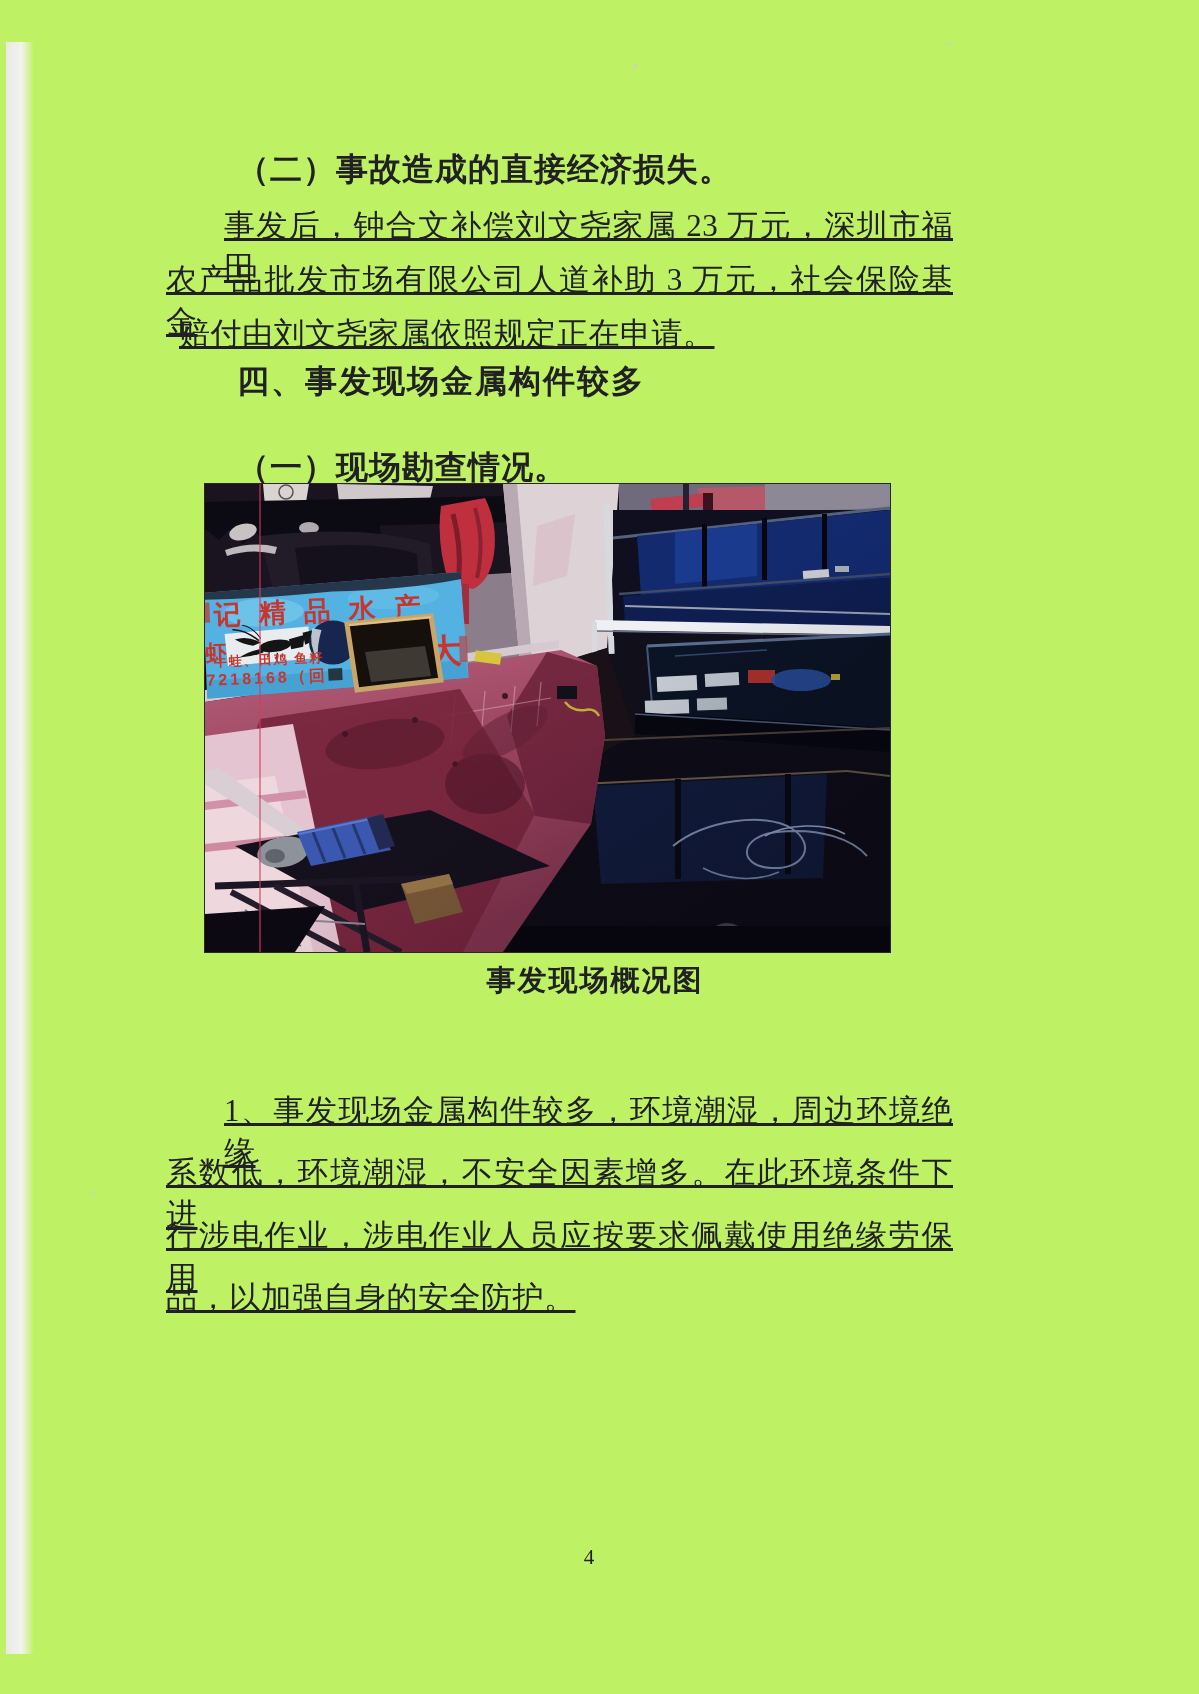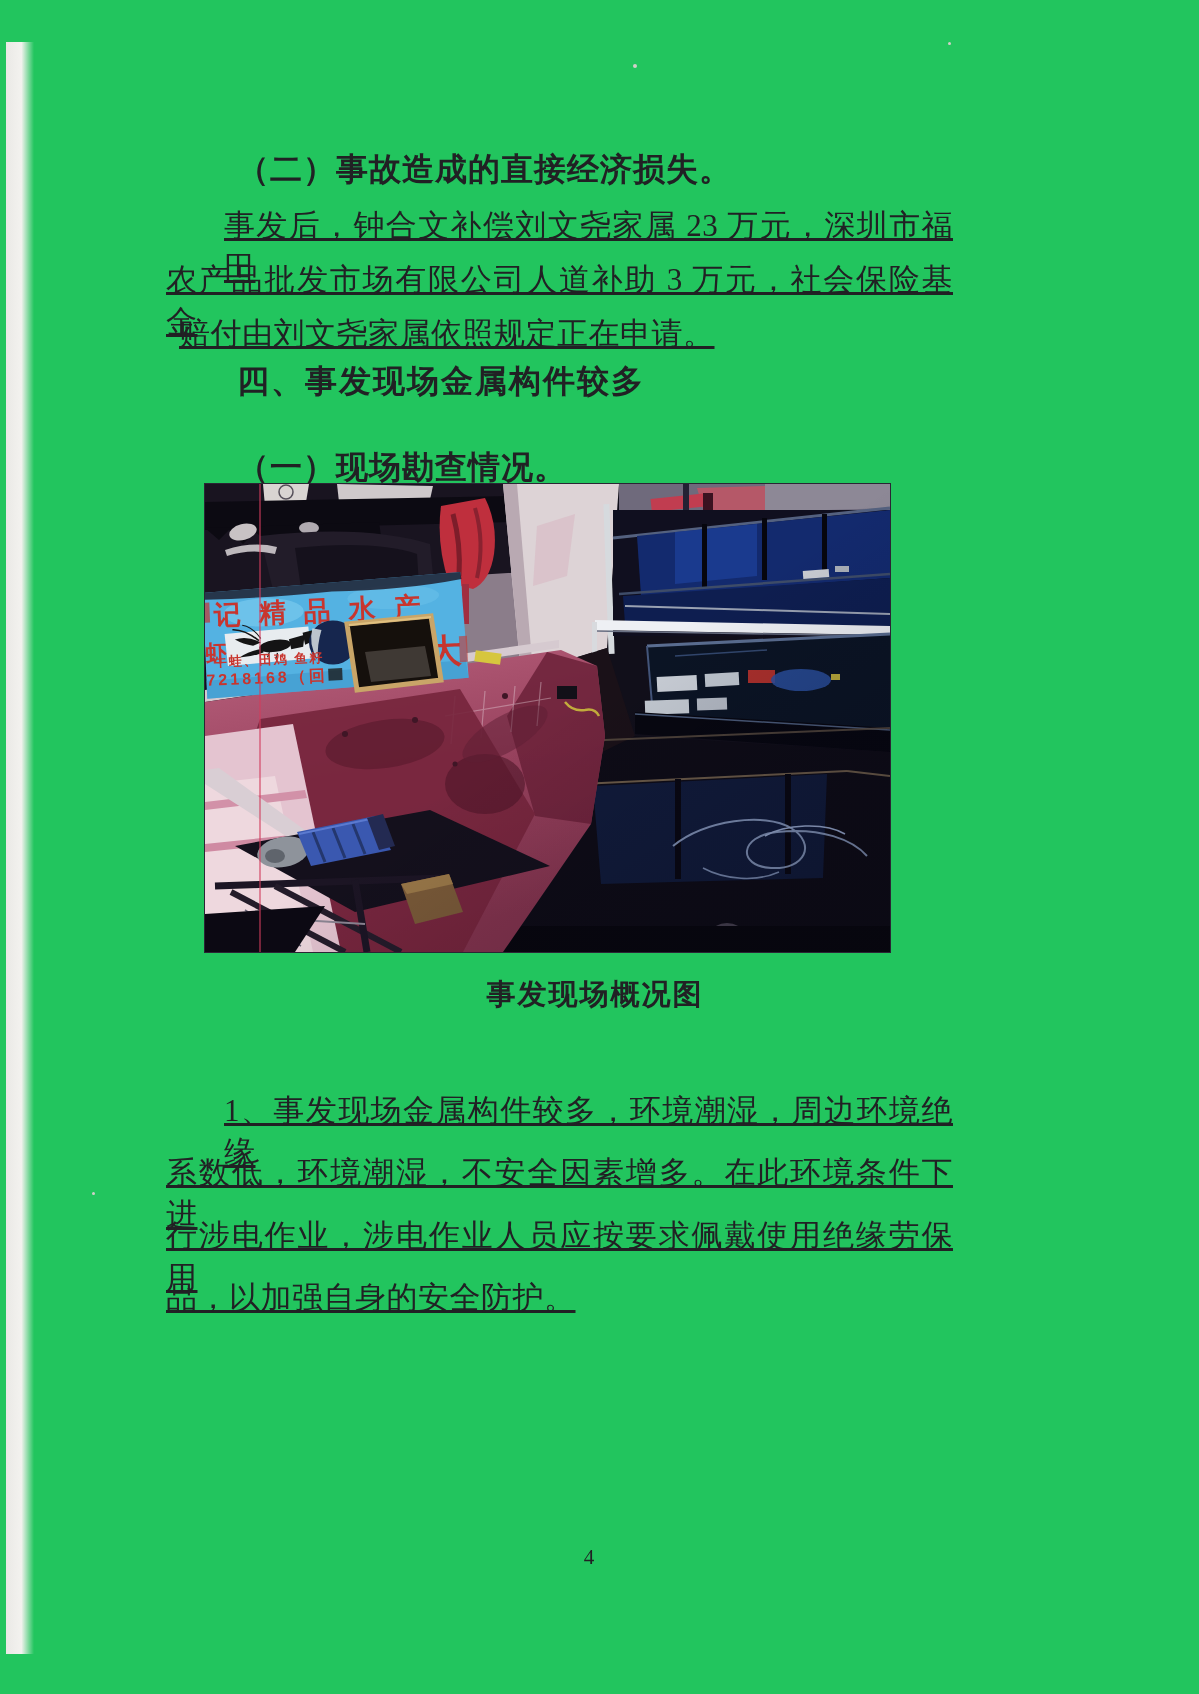--- a/index.html
+++ b/index.html
@@ -1,36 +1,36 @@
 <!DOCTYPE html>
 <html><head>
 <meta charset="utf-8">
 <style>
   html,body{margin:0;padding:0;background:#9a9a9a;}
   .page{
-    position:relative;width:1199px;height:1694px;background:#22c55e;
+    position:relative;width:1199px;height:1694px;background:#bef264;
     font-family:"Liberation Serif","DejaVu Serif",serif;color:#212124;overflow:hidden;
   }
   .scanband{
     position:absolute;left:6px;top:42px;width:28px;height:1612px;
     background:linear-gradient(90deg,#eae9e6 0%,#f3f2ef 55%,rgba(252,252,251,0) 100%);
   }
   .speck{position:absolute;border-radius:50%;background:#d2cfc9;}
   .hline{position:absolute;left:237px;font-weight:bold;font-size:32px;letter-spacing:1px;white-space:nowrap;}
   .bline{
     position:absolute;left:166px;width:787px;font-size:31px;line-height:42px;
     text-align:justify;text-align-last:justify;box-sizing:border-box;
     letter-spacing:0.5px;
     text-decoration:underline;
   }
   .bline.first{padding-left:58px;}
   .bline.last{text-align-last:left;}
   .photo{position:absolute;left:205px;top:484px;width:685px;height:468px;}
   .photo svg{display:block;filter:blur(0.4px);outline:1px solid #2a2634;}
-  .caption{position:absolute;top:961px;left:0;width:1190px;text-align:center;font-weight:bold;font-size:29px;letter-spacing:2px;margin-top:14px;}
+  .caption{position:absolute;top:961px;left:0;width:1190px;text-align:center;font-weight:bold;font-size:29px;letter-spacing:2px;}
   .pageno{position:absolute;top:1545px;left:0;width:1178px;text-align:center;font-size:21px;}
 </style>
 </head>
 <body>
 
 <div class="page">
   <div class="scanband"></div>
   <div class="speck" style="left:633px;top:64px;width:4px;height:4px;"></div>
   <div class="speck" style="left:948px;top:42px;width:3px;height:3px;"></div>
   <div class="speck" style="left:92px;top:1192px;width:3px;height:3px;"></div>

